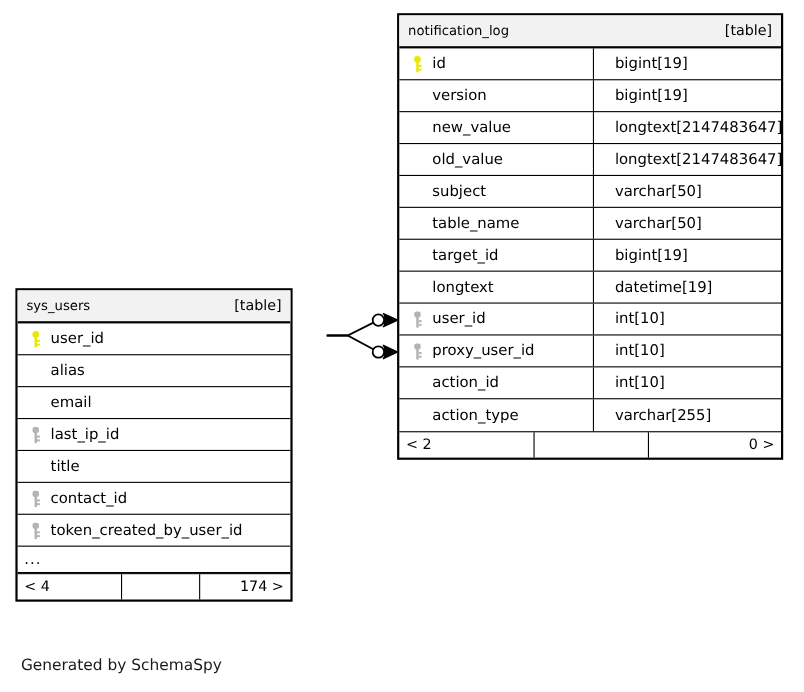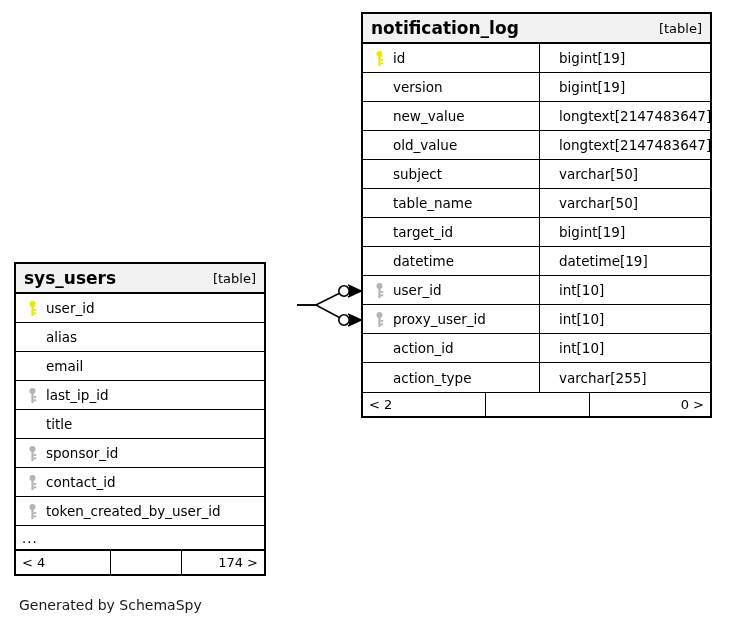--- a/index.html
+++ b/index.html
@@ -29,22 +29,22 @@
     background: #f2f2f2;
     border-bottom: 2px solid #000000;
     box-sizing: border-box;
     display: flex;
     align-items: center;
     justify-content: space-between;
     padding: 0 8px;
     height: 30px;
   }
   .entity-title {
-    font-weight: bold;
-    font-size: 17px;
+    font-weight: normal;
+    font-size: 12px;
     letter-spacing: 0;
     white-space: nowrap;
   }
   .entity-kind {
     font-size: 13px;
     white-space: nowrap;
   }
 
   
   .cols {
@@ -261,21 +261,21 @@
       <div class="col-row">
         <span class="col-name">
           <span class="key-slot"></span>
           <span class="col-label">target_id</span>
         </span>
         <span class="col-type">bigint[19]</span>
       </div>
       <div class="col-row">
         <span class="col-name">
           <span class="key-slot"></span>
-          <span class="col-label">datetime</span>
+          <span class="col-label">longtext</span>
         </span>
         <span class="col-type">datetime[19]</span>
       </div>
       <div class="col-row">
         <span class="col-name">
           <span class="key-slot">
             <svg class="key-icon" width="9" height="15" viewBox="0 0 9 15" xmlns="http://www.w3.org/2000/svg">
               <circle cx="4.5" cy="3" r="3" fill="#b4b4b4"></circle>
               <rect x="3.4" y="4" width="2.2" height="11" fill="#b4b4b4"></rect>
               <rect x="5.6" y="8" width="2.6" height="1.9" fill="#b4b4b4"></rect>
@@ -363,33 +363,20 @@
               <rect x="5.6" y="11.4" width="2.6" height="1.9" fill="#b4b4b4"></rect>
             </svg>
           </span>
           <span class="col-label">last_ip_id</span>
         </span>
       </div>
       <div class="col-row">
         <span class="col-name">
           <span class="key-slot"></span>
           <span class="col-label">title</span>
-        </span>
-      </div>
-      <div class="col-row">
-        <span class="col-name">
-          <span class="key-slot">
-            <svg class="key-icon" width="9" height="15" viewBox="0 0 9 15" xmlns="http://www.w3.org/2000/svg">
-              <circle cx="4.5" cy="3" r="3" fill="#b4b4b4"></circle>
-              <rect x="3.4" y="4" width="2.2" height="11" fill="#b4b4b4"></rect>
-              <rect x="5.6" y="8" width="2.6" height="1.9" fill="#b4b4b4"></rect>
-              <rect x="5.6" y="11.4" width="2.6" height="1.9" fill="#b4b4b4"></rect>
-            </svg>
-          </span>
-          <span class="col-label">sponsor_id</span>
         </span>
       </div>
       <div class="col-row">
         <span class="col-name">
           <span class="key-slot">
             <svg class="key-icon" width="9" height="15" viewBox="0 0 9 15" xmlns="http://www.w3.org/2000/svg">
               <circle cx="4.5" cy="3" r="3" fill="#b4b4b4"></circle>
               <rect x="3.4" y="4" width="2.2" height="11" fill="#b4b4b4"></rect>
               <rect x="5.6" y="8" width="2.6" height="1.9" fill="#b4b4b4"></rect>
               <rect x="5.6" y="11.4" width="2.6" height="1.9" fill="#b4b4b4"></rect>

